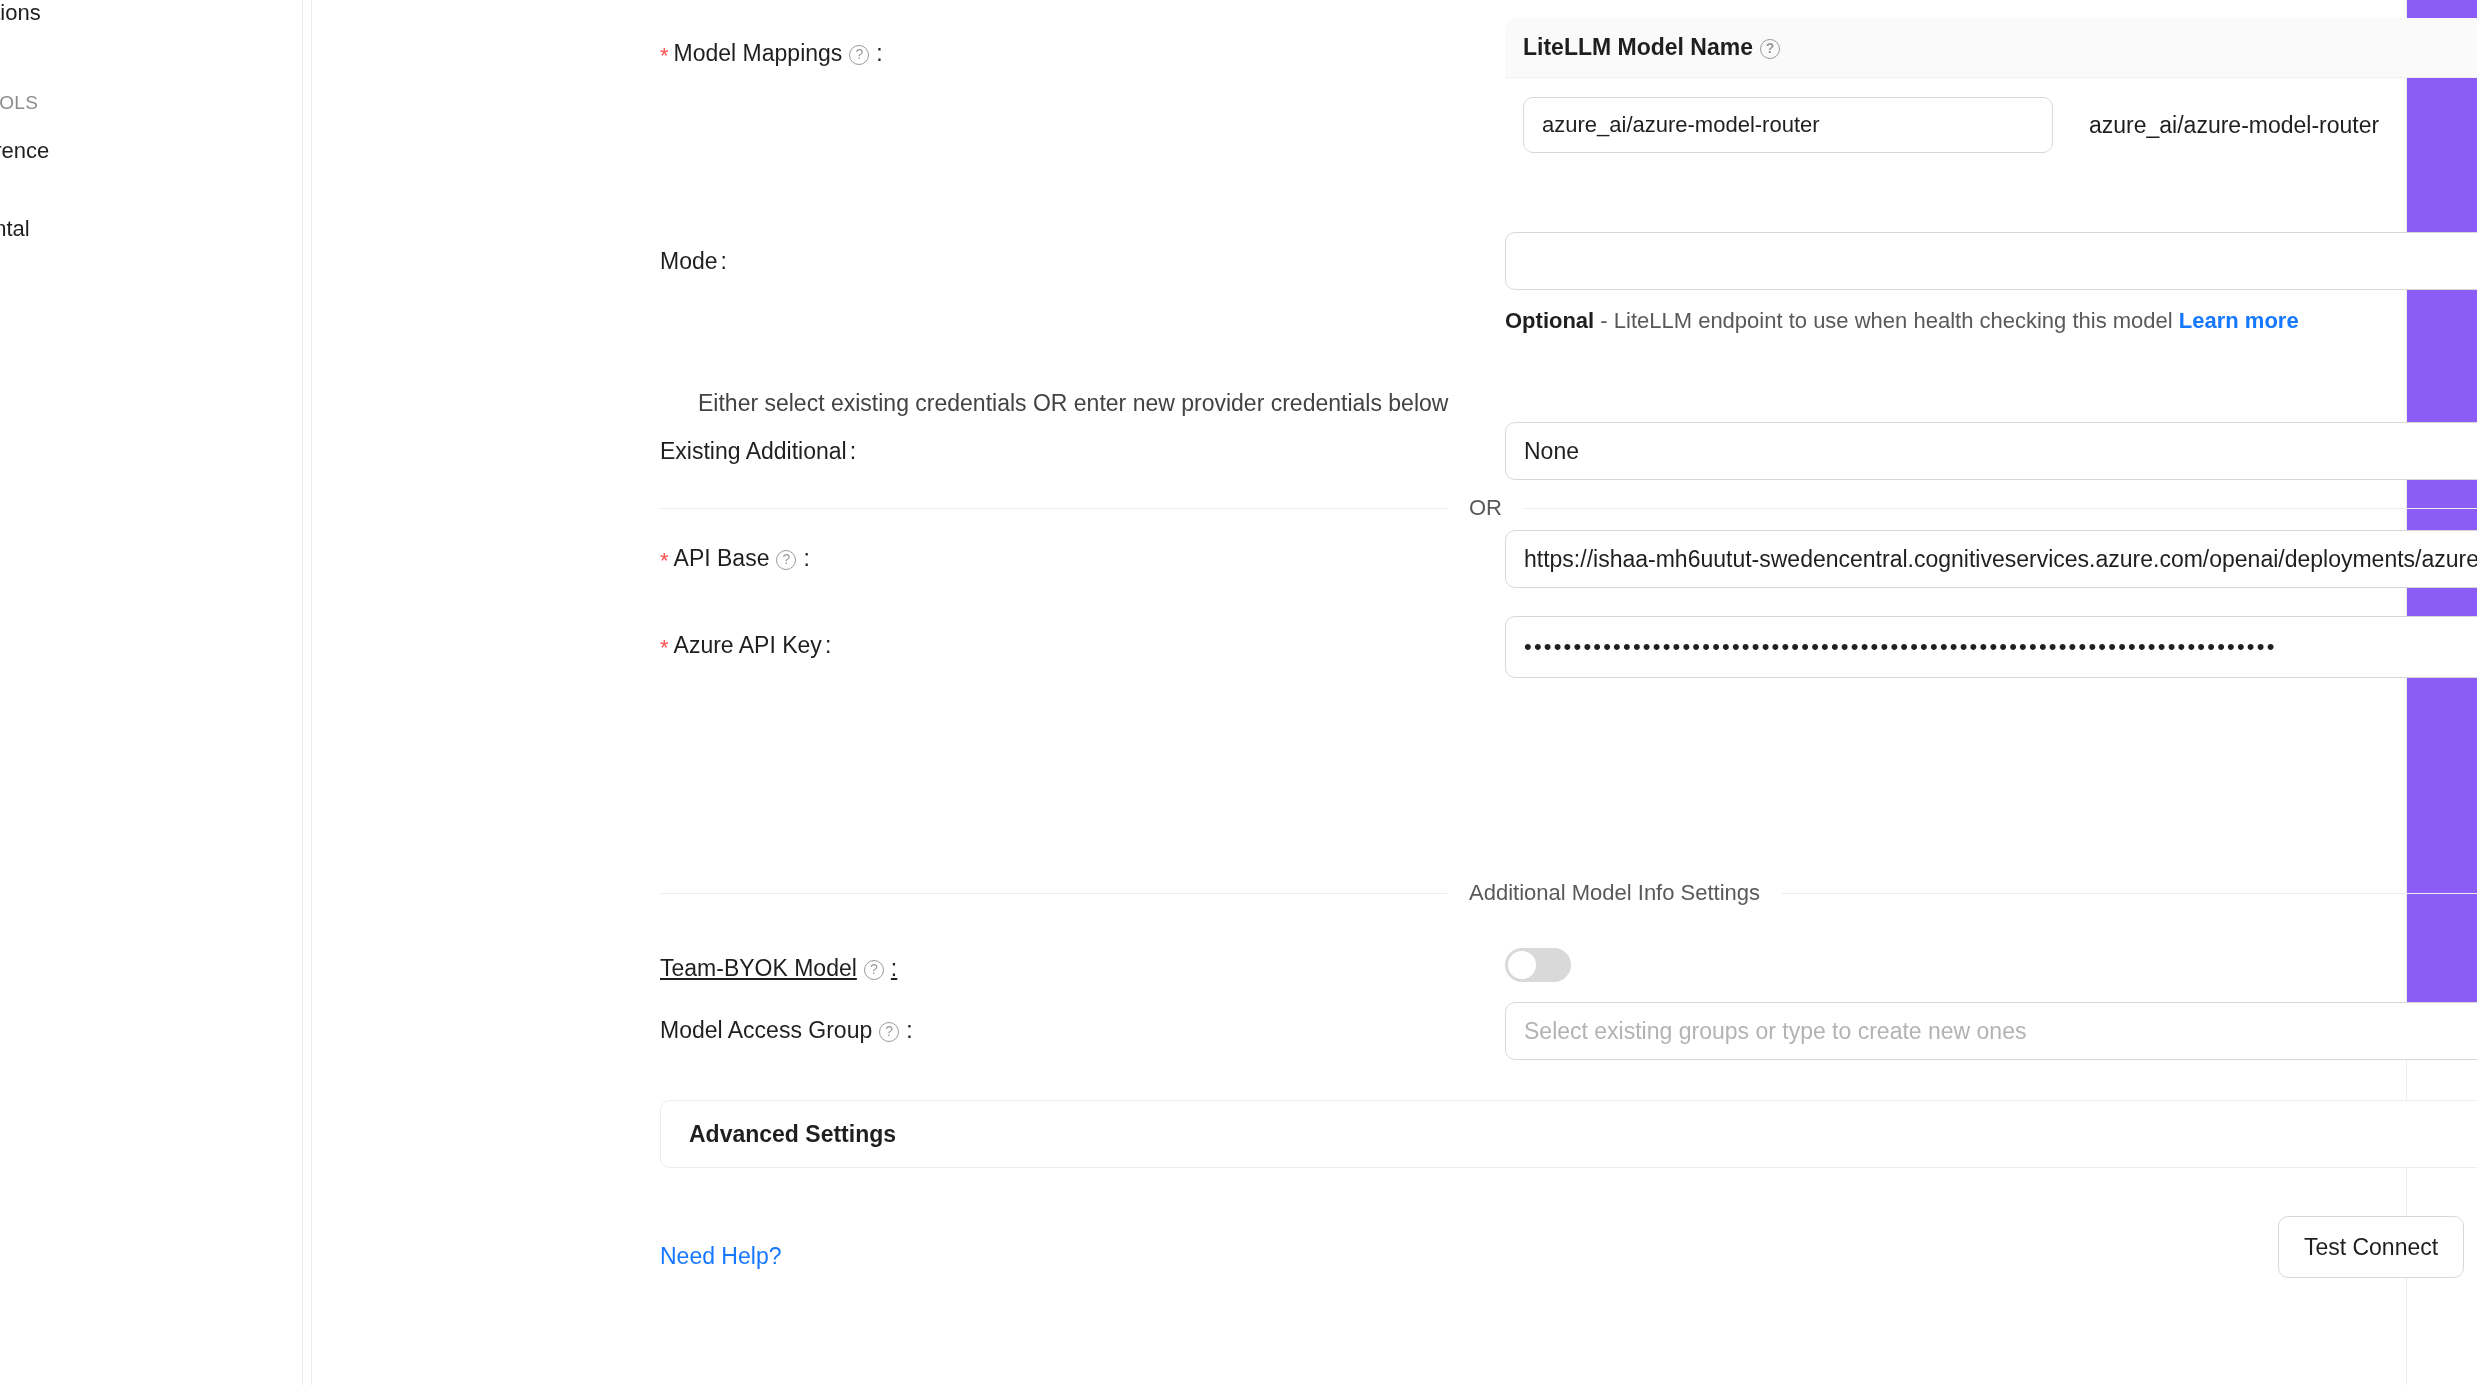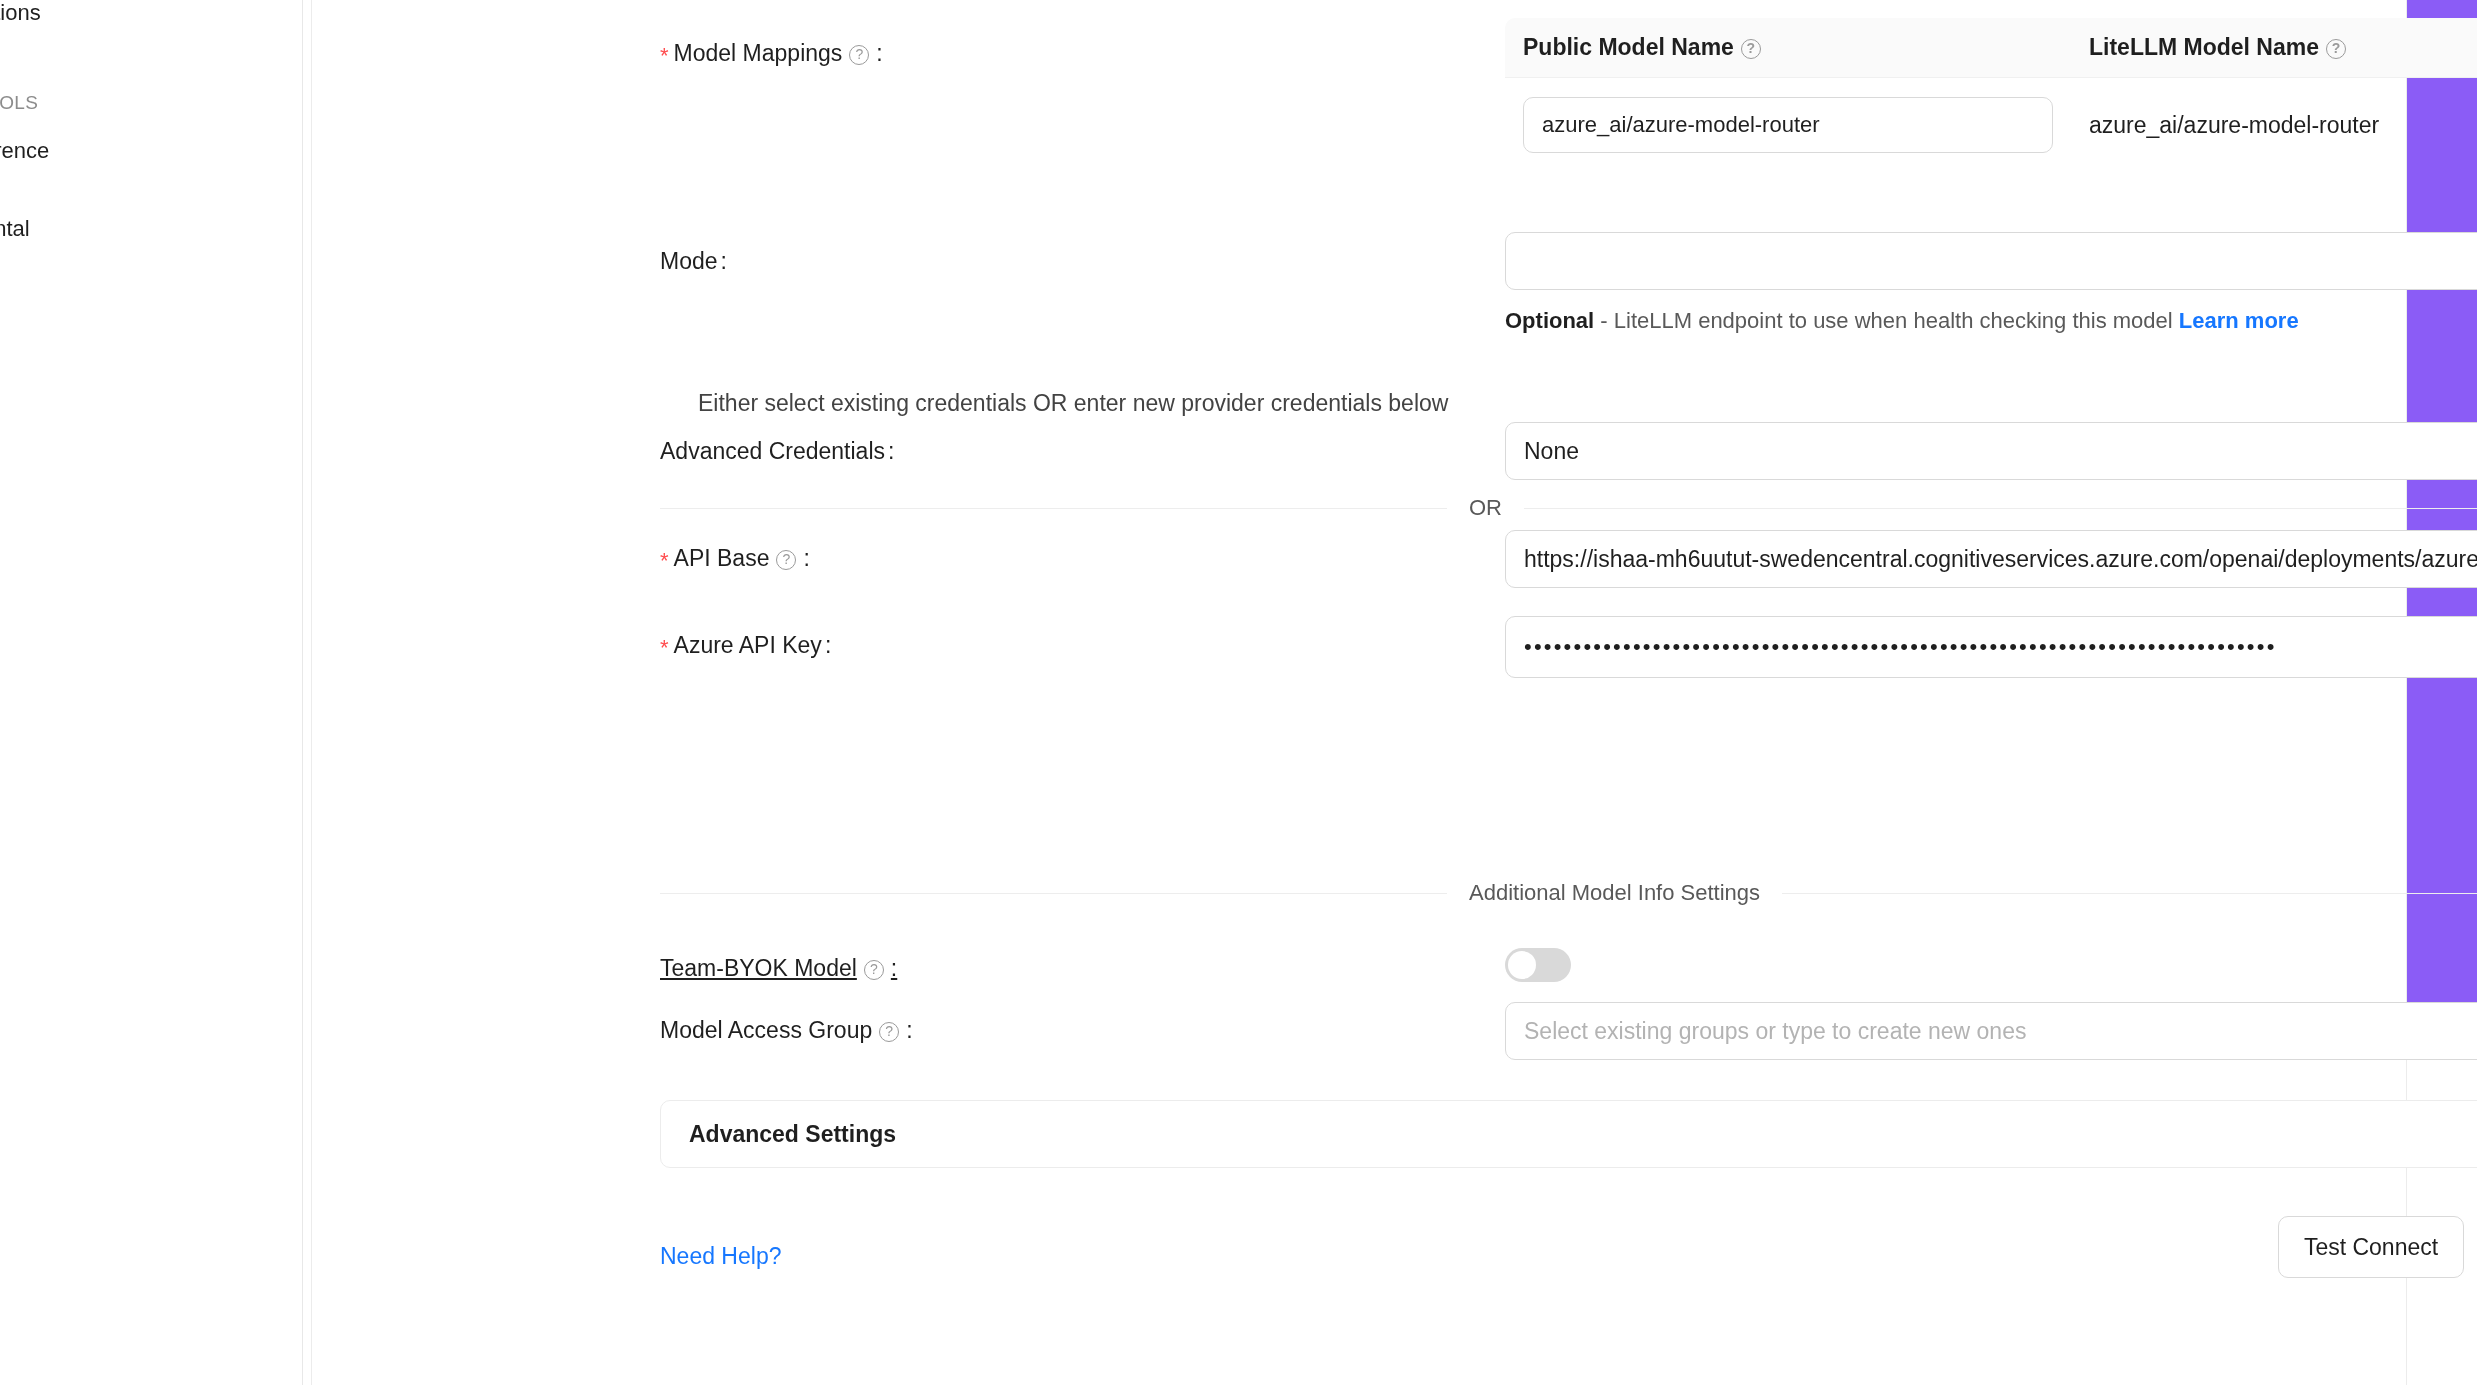--- a/index.html
+++ b/index.html
@@ -259,23 +259,20 @@
 
   <div class="content">
     <div class="card">
 
       <div class="flabel" style="top:80px;">
         <span class="req-star">*</span><span>Model Mappings</span><span class="qmark">?</span><span class="colon">:</span>
       </div>
 
       <div class="mm-table">
         <div class="mm-head">
-          <div class="mm-th c1">
-            <span>Public Model Name</span><span class="qmark">?</span>
-          </div>
           <div class="mm-th c2">
             <span>LiteLLM Model Name</span><span class="qmark">?</span>
           </div>
         </div>
         <div class="mm-body">
           <div class="mm-td c1">
             <input class="mm-input" value="azure_ai/azure-model-router" style="">
           </div>
           <div class="mm-td c2">azure_ai/azure-model-router</div>
         </div>
@@ -288,21 +285,21 @@
         <span></span>
 
       </div>
       <div class="helper" style="top:345px; width:830px;">
         <b>Optional</b><span> - LiteLLM endpoint to use when health checking this model </span><span class="link">Learn more</span>
       </div>
 
       <div class="section-note" style="top:430px;margin-left:38px;">Either select existing credentials OR enter new provider credentials below</div>
 
       <div class="flabel" style="top:478px;">
-        <span>Advanced Credentials</span><span class="colon">:</span>
+        <span>Existing Additional</span><span class="colon">:</span>
       </div>
       <div class="ctl" style="top:462px;">
         <span>None</span>
 
       </div>
 
       <div class="divider left-short" style="top:535px;">
         <div class="line"></div>
         <div class="cap">OR</div>
         <div class="line"></div>

